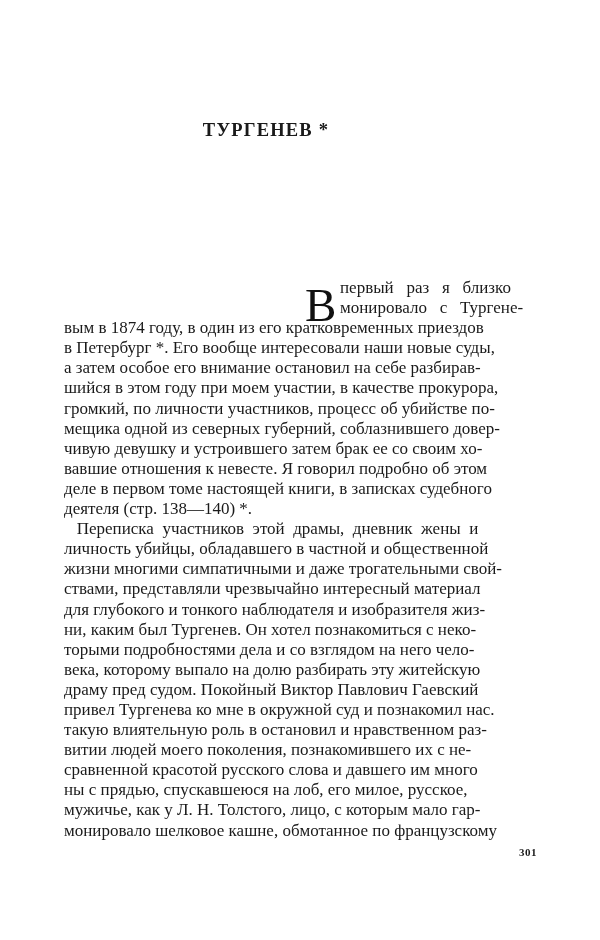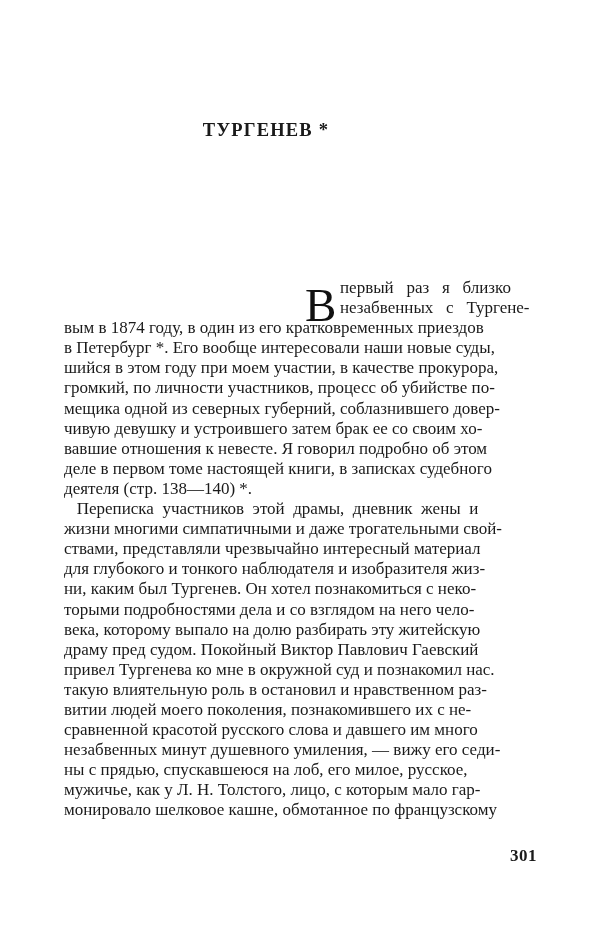--- a/index.html
+++ b/index.html
@@ -71,60 +71,61 @@
   
   .line.dc1, .line.dc2 {
     padding-left: 276px;
   }
 
   
   .folio {
     position: absolute;
     right: 63px;
     top: 846px;
-    font-size: 17px;
+    font-size: 11px;
     font-weight: bold;
     font-family: "Liberation Serif", "DejaVu Serif", serif;
     letter-spacing: 0.5px;
   }
 </style>
 </head>
 <body>
 
 <div class="page">
 
   <h1 class="chapter-title">ТУРГЕНЕВ *</h1>
 
   <div class="textblock">
     <span class="dropcap">В</span>
     <div id="lines-host">
         <div class="line dc1"><span class="tx">первый   раз   я   близко</span></div>
-        <div class="line dc2"><span class="tx">незабвенных   с   Тургене-</span></div>
+        <div class="line dc2"><span class="tx">монировало   с   Тургене-</span></div>
         <div class="line"><span class="tx">вым в 1874 году, в один из его кратковременных приездов</span></div>
         <div class="line"><span class="tx">в Петербург *. Его вообще интересовали наши новые суды,</span></div>
+        <div class="line"><span class="tx">а затем особое его внимание остановил на себе разбирав-</span></div>
         <div class="line"><span class="tx">шийся в этом году при моем участии, в качестве прокурора,</span></div>
         <div class="line"><span class="tx">громкий, по личности участников, процесс об убийстве по-</span></div>
         <div class="line"><span class="tx">мещика одной из северных губерний, соблазнившего довер-</span></div>
         <div class="line"><span class="tx">чивую девушку и устроившего затем брак ее со своим хо-</span></div>
         <div class="line"><span class="tx">вавшие отношения к невесте. Я говорил подробно об этом</span></div>
         <div class="line"><span class="tx">деле в первом томе настоящей книги, в записках судебного</span></div>
         <div class="line"><span class="tx">деятеля (стр. 138—140) *.</span></div>
         <div class="line"><span class="tx">&nbsp;&nbsp;&nbsp;Переписка  участников  этой  драмы,  дневник  жены  и</span></div>
+        <div class="line"><span class="tx">личность убийцы, обладавшего в частной и общественной</span></div>
         <div class="line"><span class="tx">жизни многими симпатичными и даже трогательными свой-</span></div>
         <div class="line"><span class="tx">ствами, представляли чрезвычайно интересный материал</span></div>
         <div class="line"><span class="tx">для глубокого и тонкого наблюдателя и изобразителя жиз-</span></div>
         <div class="line"><span class="tx">ни, каким был Тургенев. Он хотел познакомиться с неко-</span></div>
         <div class="line"><span class="tx">торыми подробностями дела и со взглядом на него чело-</span></div>
         <div class="line"><span class="tx">века, которому выпало на долю разбирать эту житейскую</span></div>
         <div class="line"><span class="tx">драму пред судом. Покойный Виктор Павлович Гаевский</span></div>
         <div class="line"><span class="tx">привел Тургенева ко мне в окружной суд и познакомил нас.</span></div>
         <div class="line"><span class="tx">такую влиятельную роль в остановил и нравственном раз-</span></div>
         <div class="line"><span class="tx">витии людей моего поколения, познакомившего их с не-</span></div>
         <div class="line"><span class="tx">сравненной красотой русского слова и давшего им много</span></div>
-        <div class="line"><span class="tx">незабвенных минут душевного умиления, — вижу его седи-</span></div>
         <div class="line"><span class="tx">ны с прядью, спускавшеюся на лоб, его милое, русское,</span></div>
         <div class="line"><span class="tx">мужичье, как у Л. Н. Толстого, лицо, с которым мало гар-</span></div>
         <div class="line"><span class="tx">монировало шелковое кашне, обмотанное по французскому</span></div>
       </div>
   </div>
 
   <div class="folio">301</div>
 
 </div>
 

